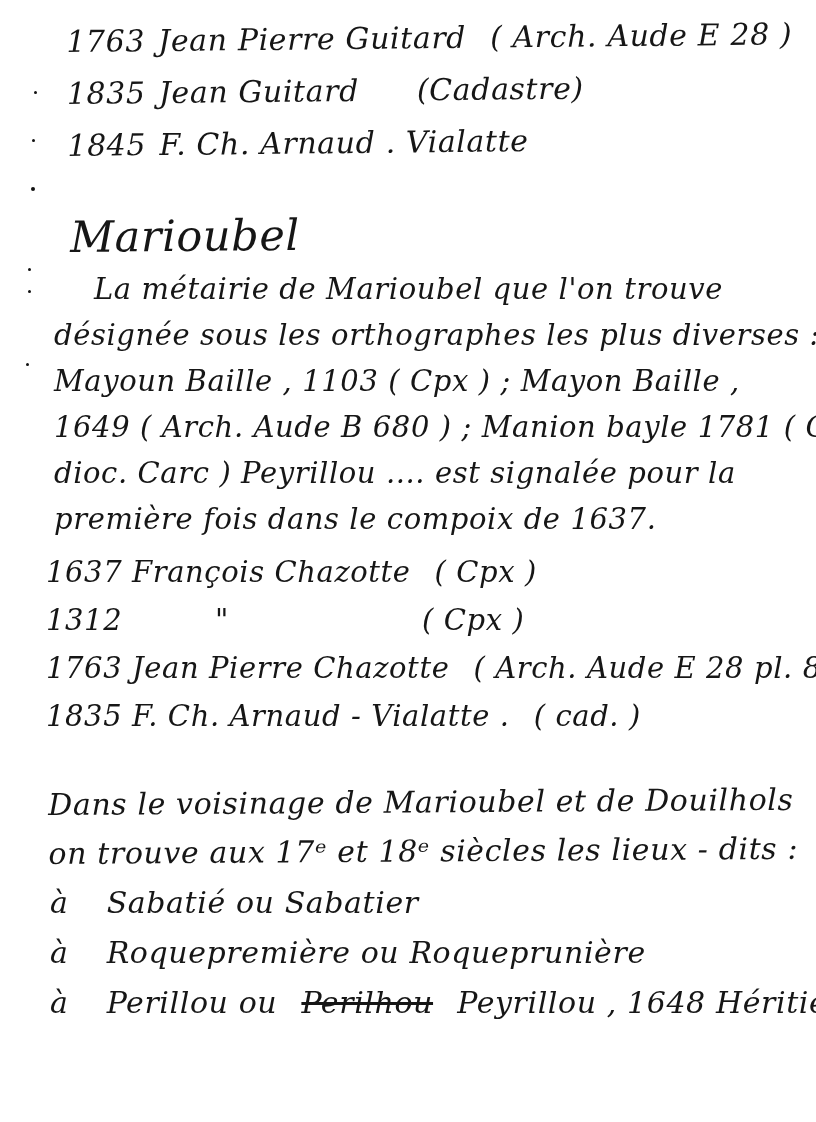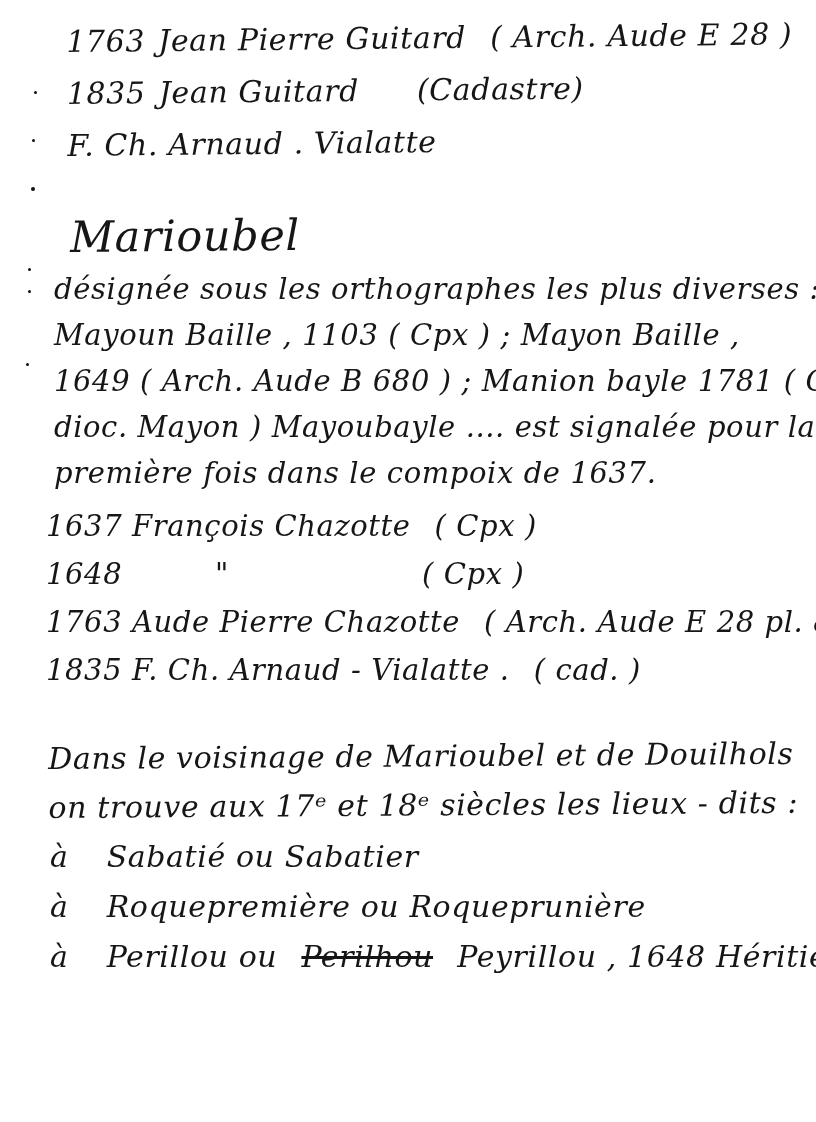--- a/index.html
+++ b/index.html
@@ -79,48 +79,50 @@
       <span class="year">1763</span>
       <span class="name">Jean Pierre Guitard</span>
       <span class="source">( Arch. Aude E 28 )</span>
     </div>
     <div class="row">
       <span class="year">1835</span>
       <span class="name">Jean Guitard</span>
       <span class="source gap-lg">(Cadastre)</span>
     </div>
     <div class="row">
+      <span class="year">1845</span>
       <span class="name">F. Ch. Arnaud . Vialatte</span>
     </div>
   </div>
 
   <div class="heading">Marioubel</div>
 
   <div class="para">
+    <div class="pline indent">La métairie de Marioubel que l'on trouve</div>
     <div class="pline">désignée sous les orthographes les plus diverses :</div>
     <div class="pline">Mayoun Baille , 1103 ( Cpx ) ;  Mayon Baille ,</div>
     <div class="pline">1649 ( Arch. Aude B 680 ) ;  Manion bayle 1781 ( C.</div>
-    <div class="pline">dioc. Mayon )  Mayoubayle .... est signalée pour la</div>
+    <div class="pline">dioc. Carc )  Peyrillou .... est signalée pour la</div>
     <div class="pline">première fois dans le compoix de 1637.</div>
   </div>
 
   <div class="ledger ledger2">
     <div class="row">
       <span class="year">1637</span>
       <span class="name">François Chazotte</span>
       <span class="source">( Cpx )</span>
     </div>
     <div class="row ditto">
-      <span class="year">1648</span>
+      <span class="year">1312</span>
       <span class="name">"</span>
       <span class="source">( Cpx )</span>
     </div>
     <div class="row">
       <span class="year">1763</span>
-      <span class="name">Aude Pierre Chazotte</span>
+      <span class="name">Jean Pierre Chazotte</span>
       <span class="source">( Arch. Aude E 28 pl. 8 )</span>
     </div>
     <div class="row">
       <span class="year">1835</span>
       <span class="name">F. Ch. Arnaud - Vialatte .</span>
       <span class="source">( cad. )</span>
     </div>
   </div>
 
   <div class="para voisinage">

